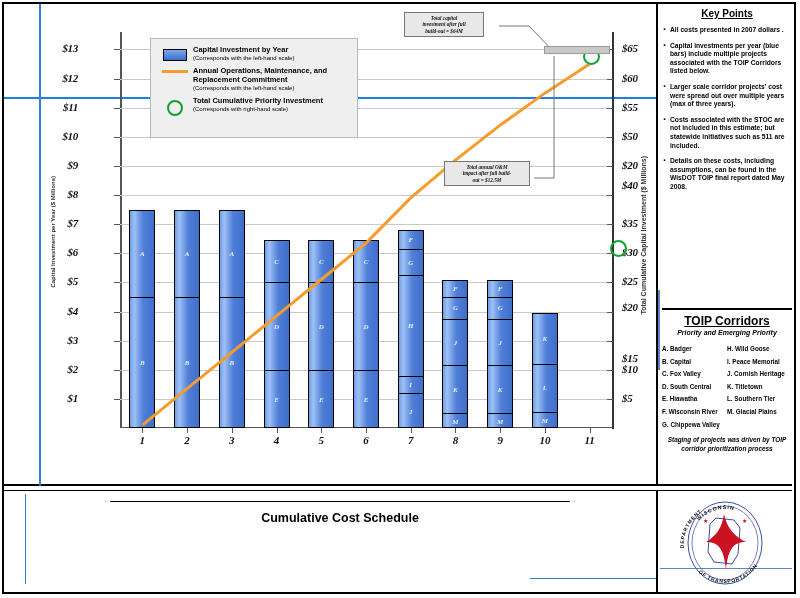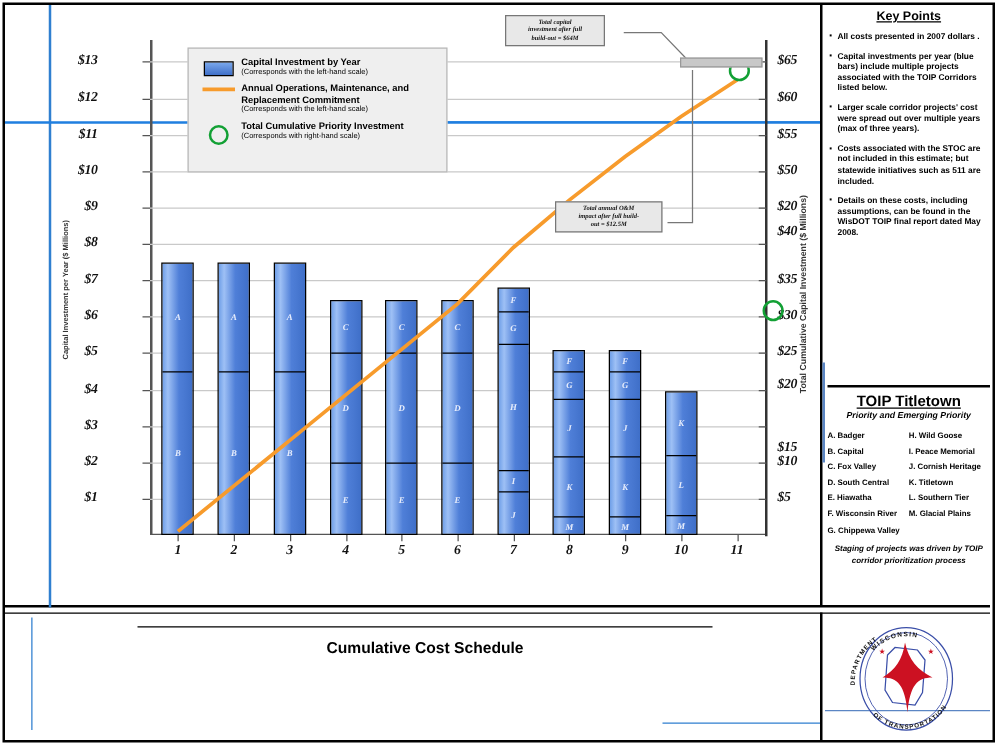--- a/index.html
+++ b/index.html
@@ -425,21 +425,21 @@
         <li>All costs presented in 2007 dollars .</li>
         <li>Capital investments per year (blue bars) include multiple projects  associated with the TOIP Corridors listed below.</li>
         <li>Larger scale corridor projects' cost were spread out over multiple years (max of three years).</li>
         <li>Costs  associated with the STOC are not included in this estimate;  but statewide initiatives  such as 511 are included.</li>
         <li>Details on these costs, including assumptions, can be found in the WisDOT TOIP final report dated May 2008.</li>
       </ul>
 
     <div class="toip-sep"></div>
 
     <div class="toip">
-      <div class="toip-title">TOIP Titletown</div>
+      <div class="toip-title">TOIP Corridors</div>
       <div class="toip-sub">Priority and Emerging Priority</div>
       <div class="toip-cols">
         <div class="toip-col" id="toip-left">
             <div>A. Badger</div>
             <div>B. Capital</div>
             <div>C. Fox Valley</div>
             <div>D. South Central</div>
             <div>E. Hiawatha</div>
             <div>F. Wisconsin River</div>
             <div>G. Chippewa Valley</div>

